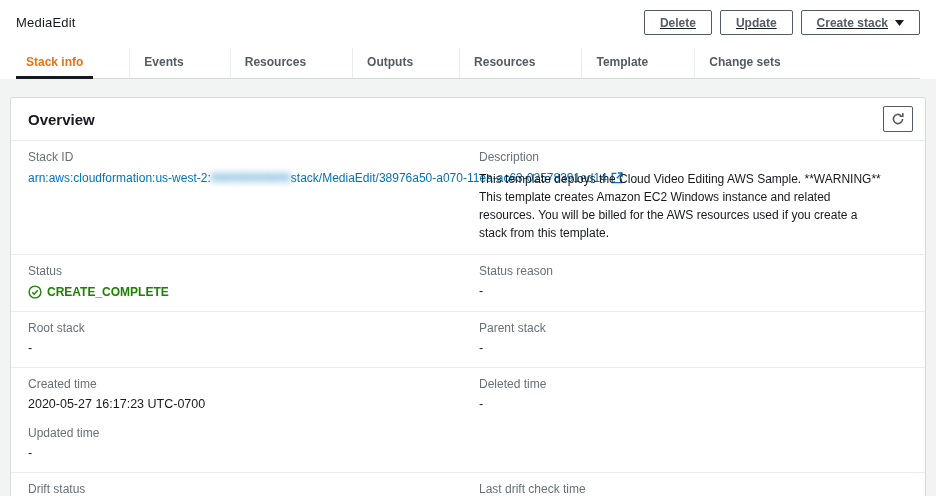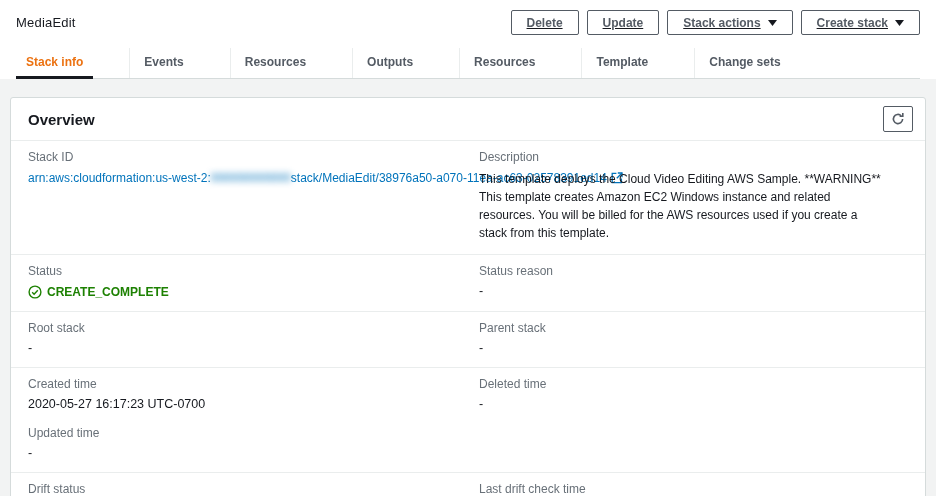--- a/index.html
+++ b/index.html
@@ -73,28 +73,20 @@
 
 <div class="app-header">
   <div class="header-row">
     <div class="page-title">MediaEdit</div>
     <div class="actions">
       <button class="btn">
         <span>Delete</span>
       </button>
       <button class="btn">
         <span>Update</span>
-      </button>
-      <button class="btn">
-        <span>Stack actions</span>
-        <span class="caret">
-          <svg width="9" height="6" viewBox="0 0 9 6">
-              <polygon points="0,0 9,0 4.5,6" fill="#16191f"></polygon>
-            </svg>
-        </span>
       </button>
       <button class="btn">
         <span>Create stack</span>
         <span class="caret">
           <svg width="9" height="6" viewBox="0 0 9 6">
               <polygon points="0,0 9,0 4.5,6" fill="#16191f"></polygon>
             </svg>
         </span>
       </button>
     </div>

